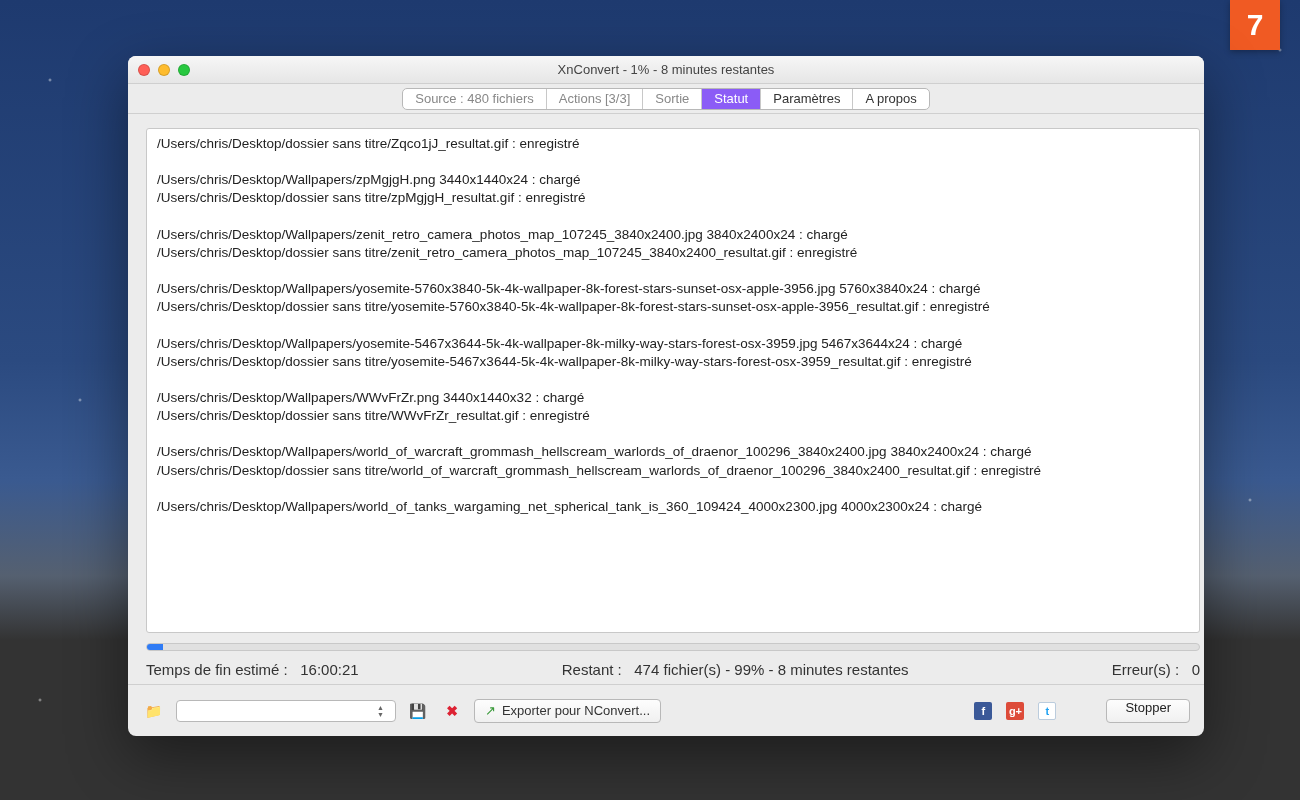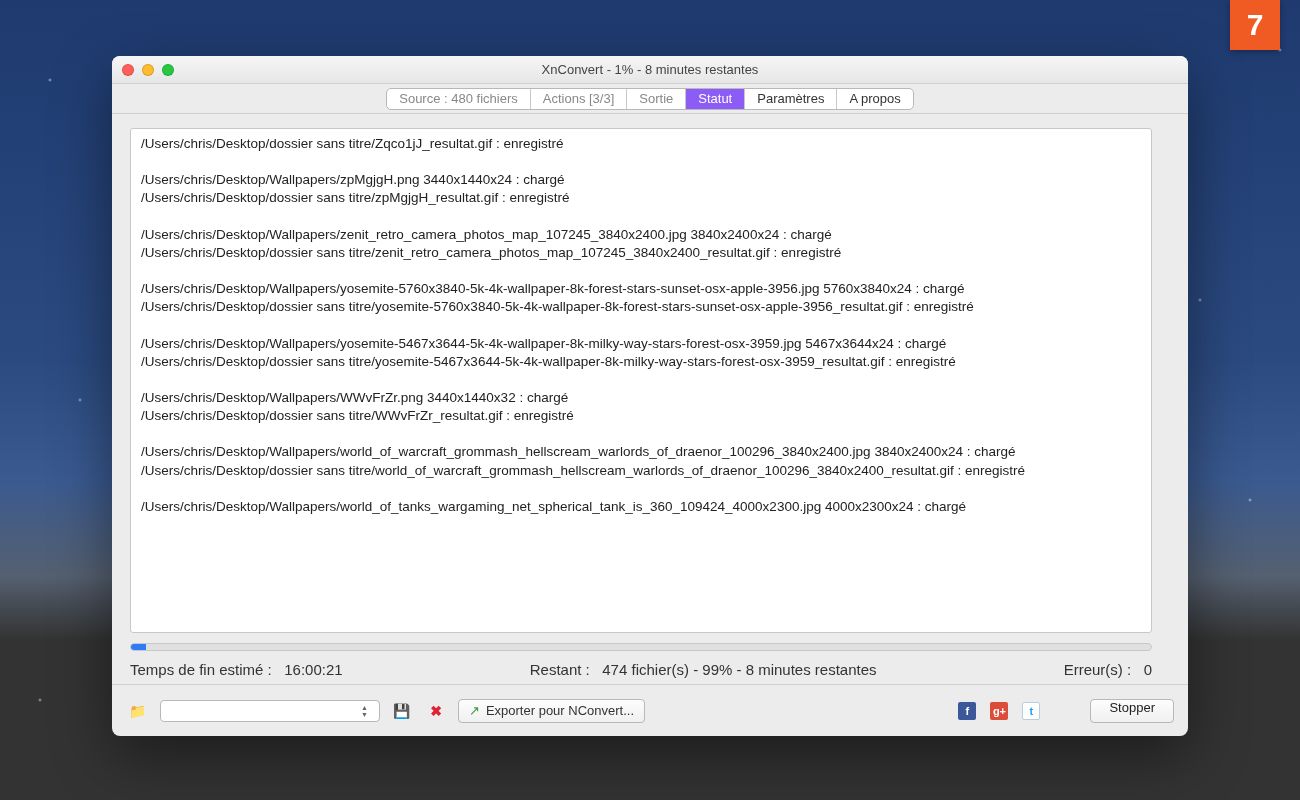--- a/index.html
+++ b/index.html
@@ -31,21 +31,21 @@
     width: 50px; height: 50px;
     background: #f05a23;
     color: #fff;
     display: flex; align-items: center; justify-content: center;
     font-size: 30px; font-weight: 600;
     box-shadow: 0 2px 6px rgba(0,0,0,.3);
   }
 
   .window {
     position: absolute;
-    left: 112px; top: 56px;
+    left: 128px; top: 56px;
     width: 1076px; height: 680px;
     background: #ececec;
     border-radius: 8px;
     box-shadow: 0 20px 60px rgba(0,0,0,.45);
     display: flex; flex-direction: column;
     overflow: hidden;
   }
 
   .titlebar {
     height: 28px;
@@ -86,21 +86,21 @@
     border-right: 1px solid #c8c8c8;
     color: #888;
     cursor: default;
   }
   .seg .tab:last-child { border-right: none; }
   .seg .tab.active-blue { background: #8b5cf6; color: #fff; }
   .seg .tab.enabled { color: #333; text-align: right; }
 
   .content {
     flex: 1;
-    padding: 14px 36px 6px 18px;
+    padding: 14px 4px 6px 18px;
     display: flex; flex-direction: column;
   }
 
   .log {
     flex: 1;
     background: #fff;
     border: 1px solid #c8c8c8;
     border-radius: 3px;
     font-size: 13.5px;
     line-height: 1.35;

